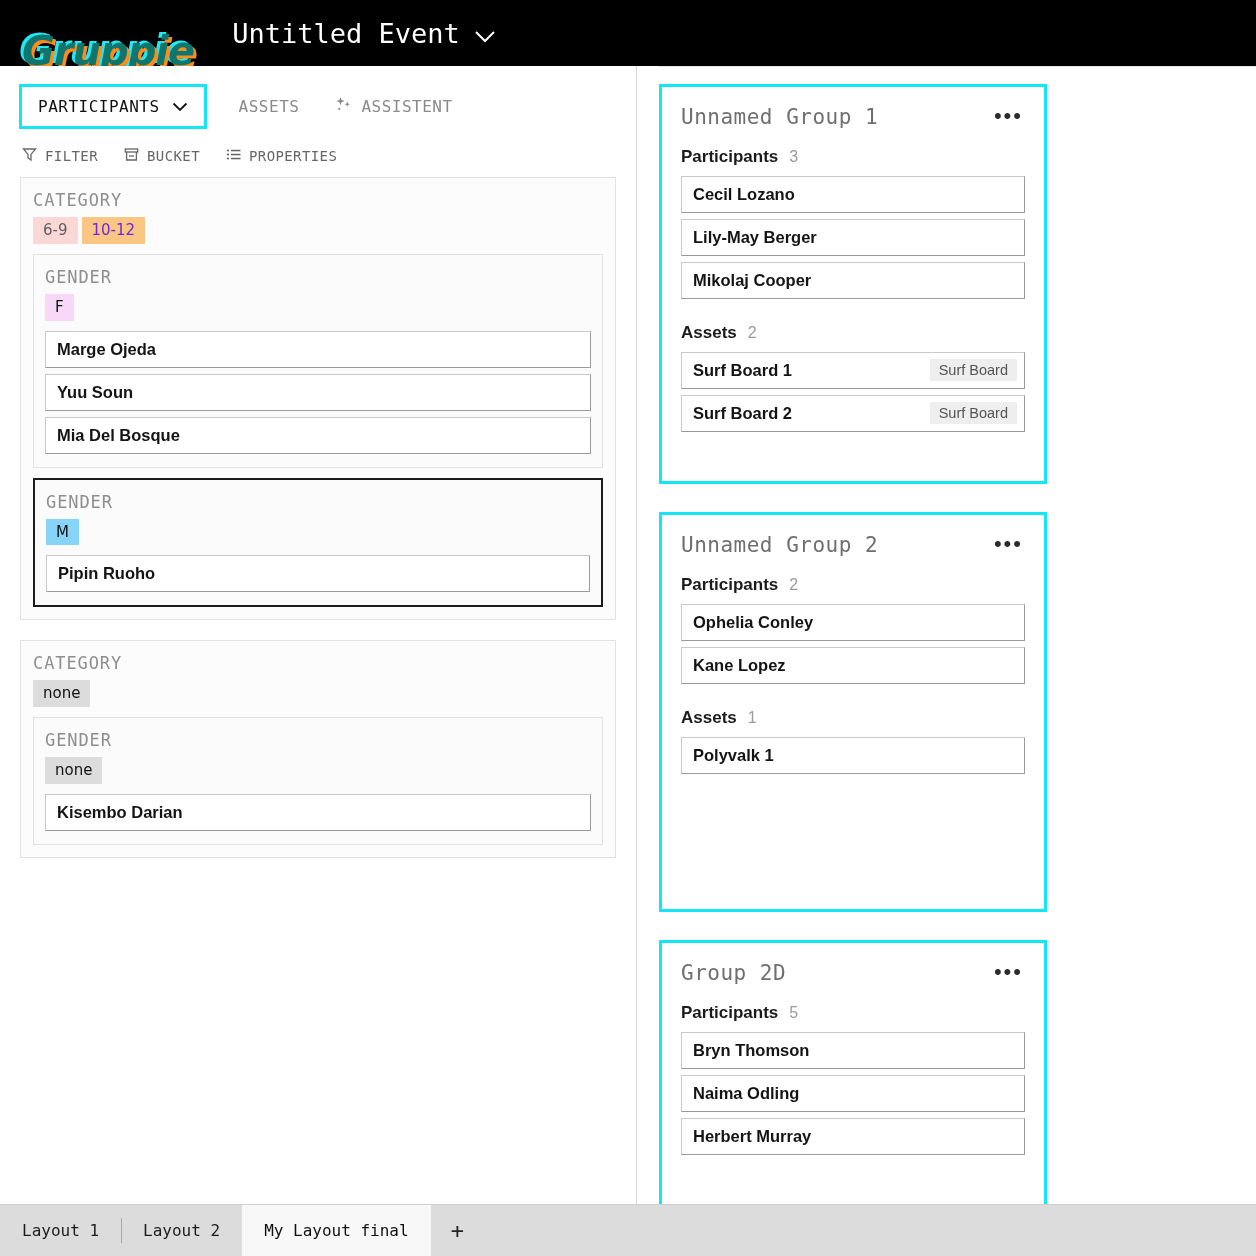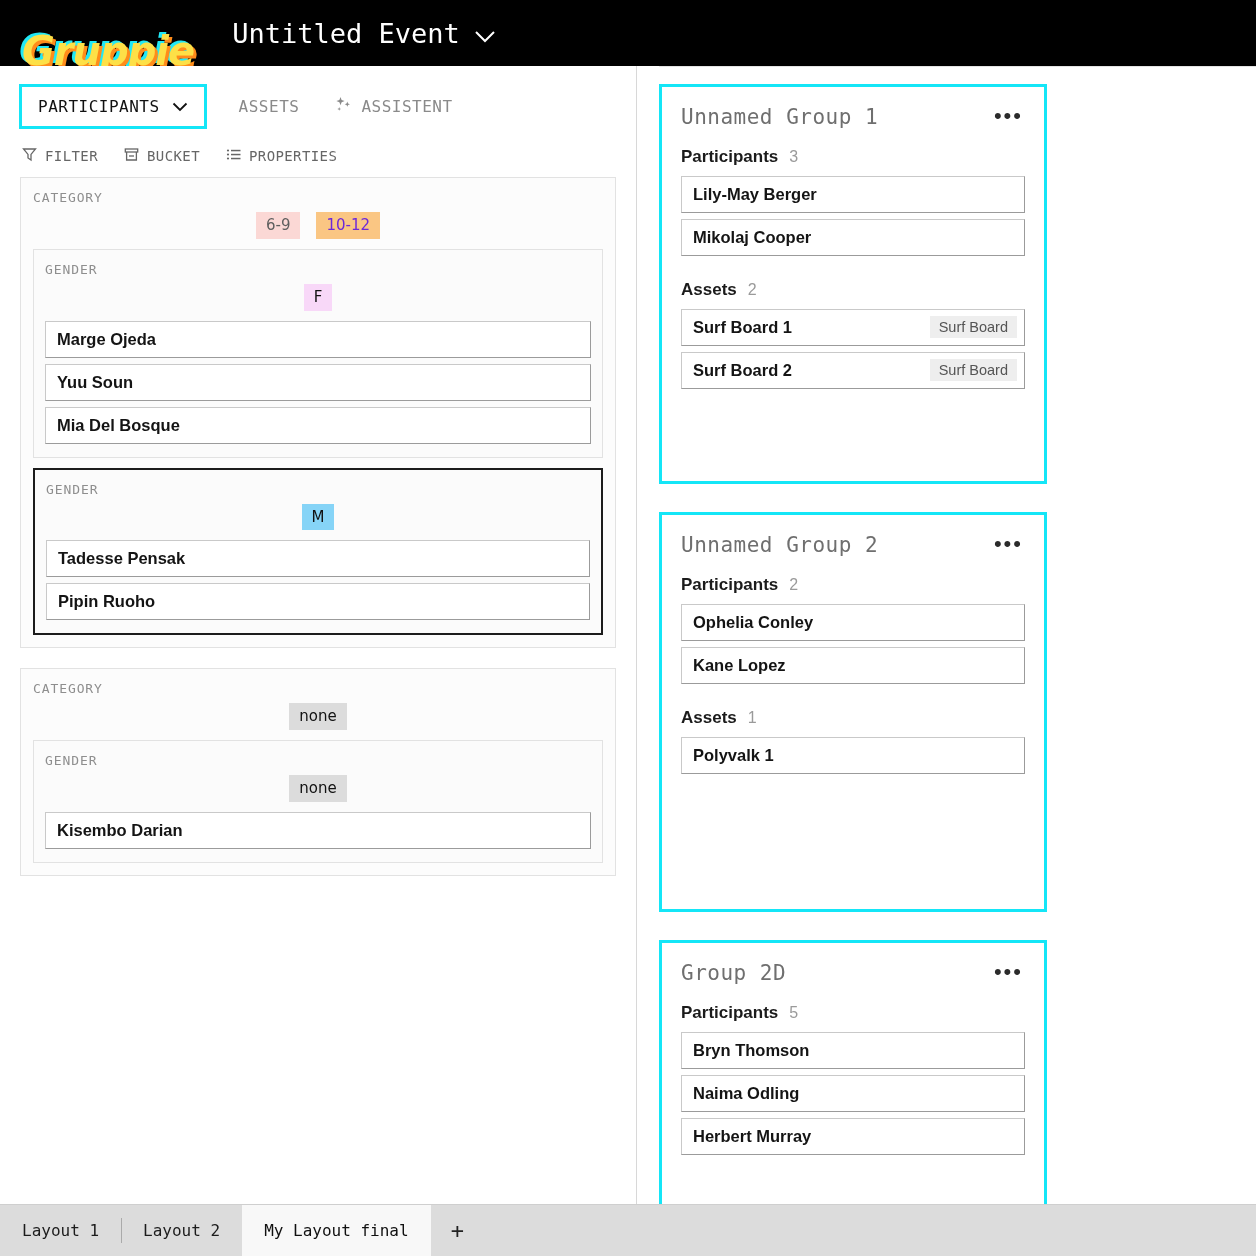--- a/index.html
+++ b/index.html
@@ -14,21 +14,21 @@
   
   .topbar {
     height: 66px; background: #000000;
     display: flex; align-items: center; flex: 0 0 66px;
     padding-left: 18px;
   }
   .logo {
     font-family: "DejaVu Sans", sans-serif;
     font-style: italic; font-weight: bold;
     font-size: 40px; letter-spacing: -1px;
-    color: #fde047;
+    color: #0f766e;
     text-shadow: 3px 3px 0 #ff8c1a, -3px -2px 0 #22e8f5;
     line-height: 1; padding: 0 4px; margin-top: 36px;
   }
   .event-title {
     font-family: "DejaVu Sans Mono", monospace;
     font-size: 27px; color: #ffffff;
     margin-left: 34px; letter-spacing: 0px;
     display: flex; align-items: flex-start; gap: 14px;
   }
   .chev-top { display:inline-block; }
@@ -71,24 +71,24 @@
   .catbox {
     border: 1px solid #e2e2e2; background: #fcfcfc;
     margin-bottom: 20px; padding: 12px 12px 12px 12px;
   }
   .grpbox {
     border: 1px solid #e2e2e2; background: #fbfbfb;
     margin-top: 10px; padding: 12px 11px 13px 11px;
   }
   .grpbox.sel { border: 2px solid #1c1c1c; background: #fbfbfb; }
   .fieldlabel {
-    font-family: "DejaVu Sans Mono", monospace; font-size: 13px;
+    font-family: "DejaVu Sans Mono", monospace; font-size: 17px;
     color: #8e8e8e; letter-spacing: 0.9px; margin-bottom: 7px;
   }
-  .chiprow { display: flex; gap: 16px; margin-bottom: 10px; justify-content: center; }
+  .chiprow { display: flex; gap: 4px; margin-bottom: 10px; }
   .chip {
     font-family: "DejaVu Sans", sans-serif; font-size: 15px;
     padding: 4px 10px; line-height: 1.25; display: inline-block;
   }
   .chip.pink   { background: #fbd8d5; color: #5e5e5e; }
   .chip.orange { background: #fac683; color: #6d28d9; }
   .chip.lilac  { background: #f8d8f8; color: #111; }
   .chip.blue   { background: #86d4f7; color: #111; }
   .chip.grey   { background: #dcdcdc; color: #111; }
 
@@ -253,21 +253,20 @@
             <div class="prow">Marge Ojeda</div>
             <div class="prow">Yuu Soun</div>
             <div class="prow">Mia Del Bosque</div>
           </div>
 
           <div class="grpbox sel">
             <div class="fieldlabel">GENDER</div>
             <div class="chiprow">
               <span class="chip blue">M</span>
             </div>
-            <div class="prow">Tadesse Pensak</div>
             <div class="prow">Pipin Ruoho</div>
           </div>
         </div>
 
         <div class="catbox">
           <div class="fieldlabel">CATEGORY</div>
           <div class="chiprow">
             <span class="chip grey">none</span>
           </div>
           <div class="grpbox">
@@ -290,20 +289,21 @@
 
           <div class="gcard">
             <div class="gchead">
               <span class="gctitle">Unnamed Group 1</span>
               <span class="dots">•••</span>
             </div>
             <div class="sechead">
               <span>Participants</span>
               <span class="cnt">3</span>
             </div>
+            <div class="prow">Cecil Lozano</div>
             <div class="prow">Lily-May Berger</div>
             <div class="prow">Mikolaj Cooper</div>
             <div class="sechead sec-assets">
               <span>Assets</span>
               <span class="cnt">2</span>
             </div>
             <div class="prow">
               <span>Surf Board 1</span>
               <span class="tagpill">Surf Board</span>
             </div>

